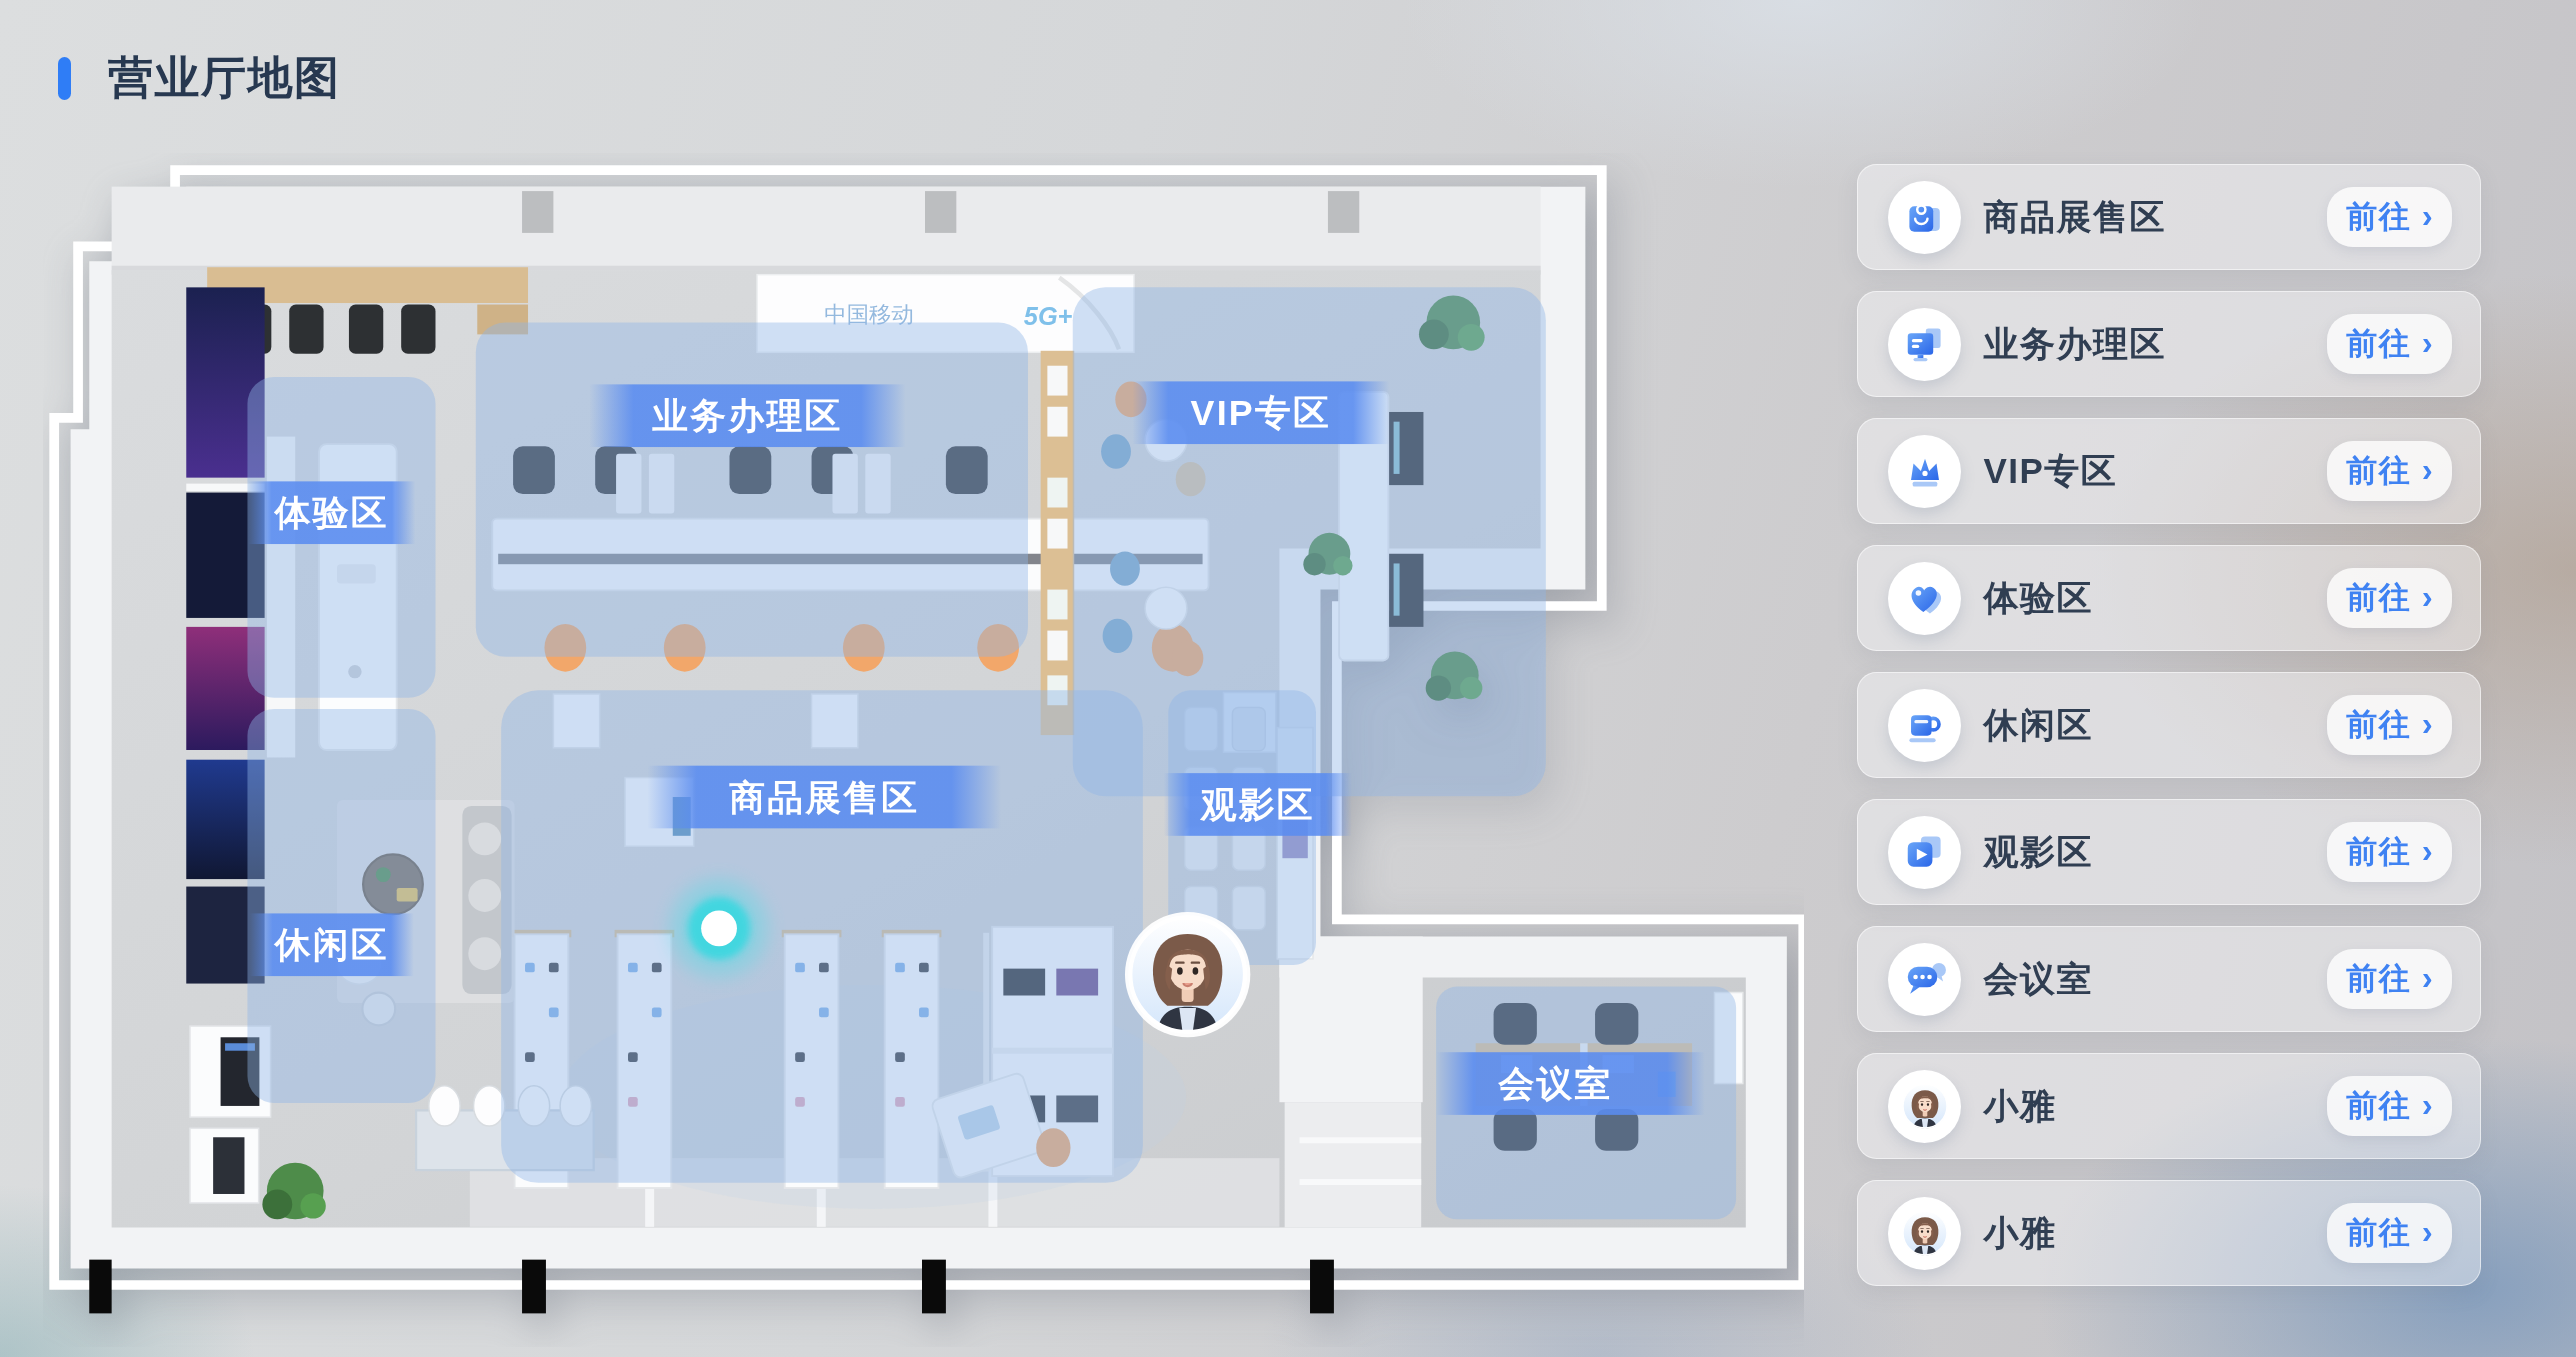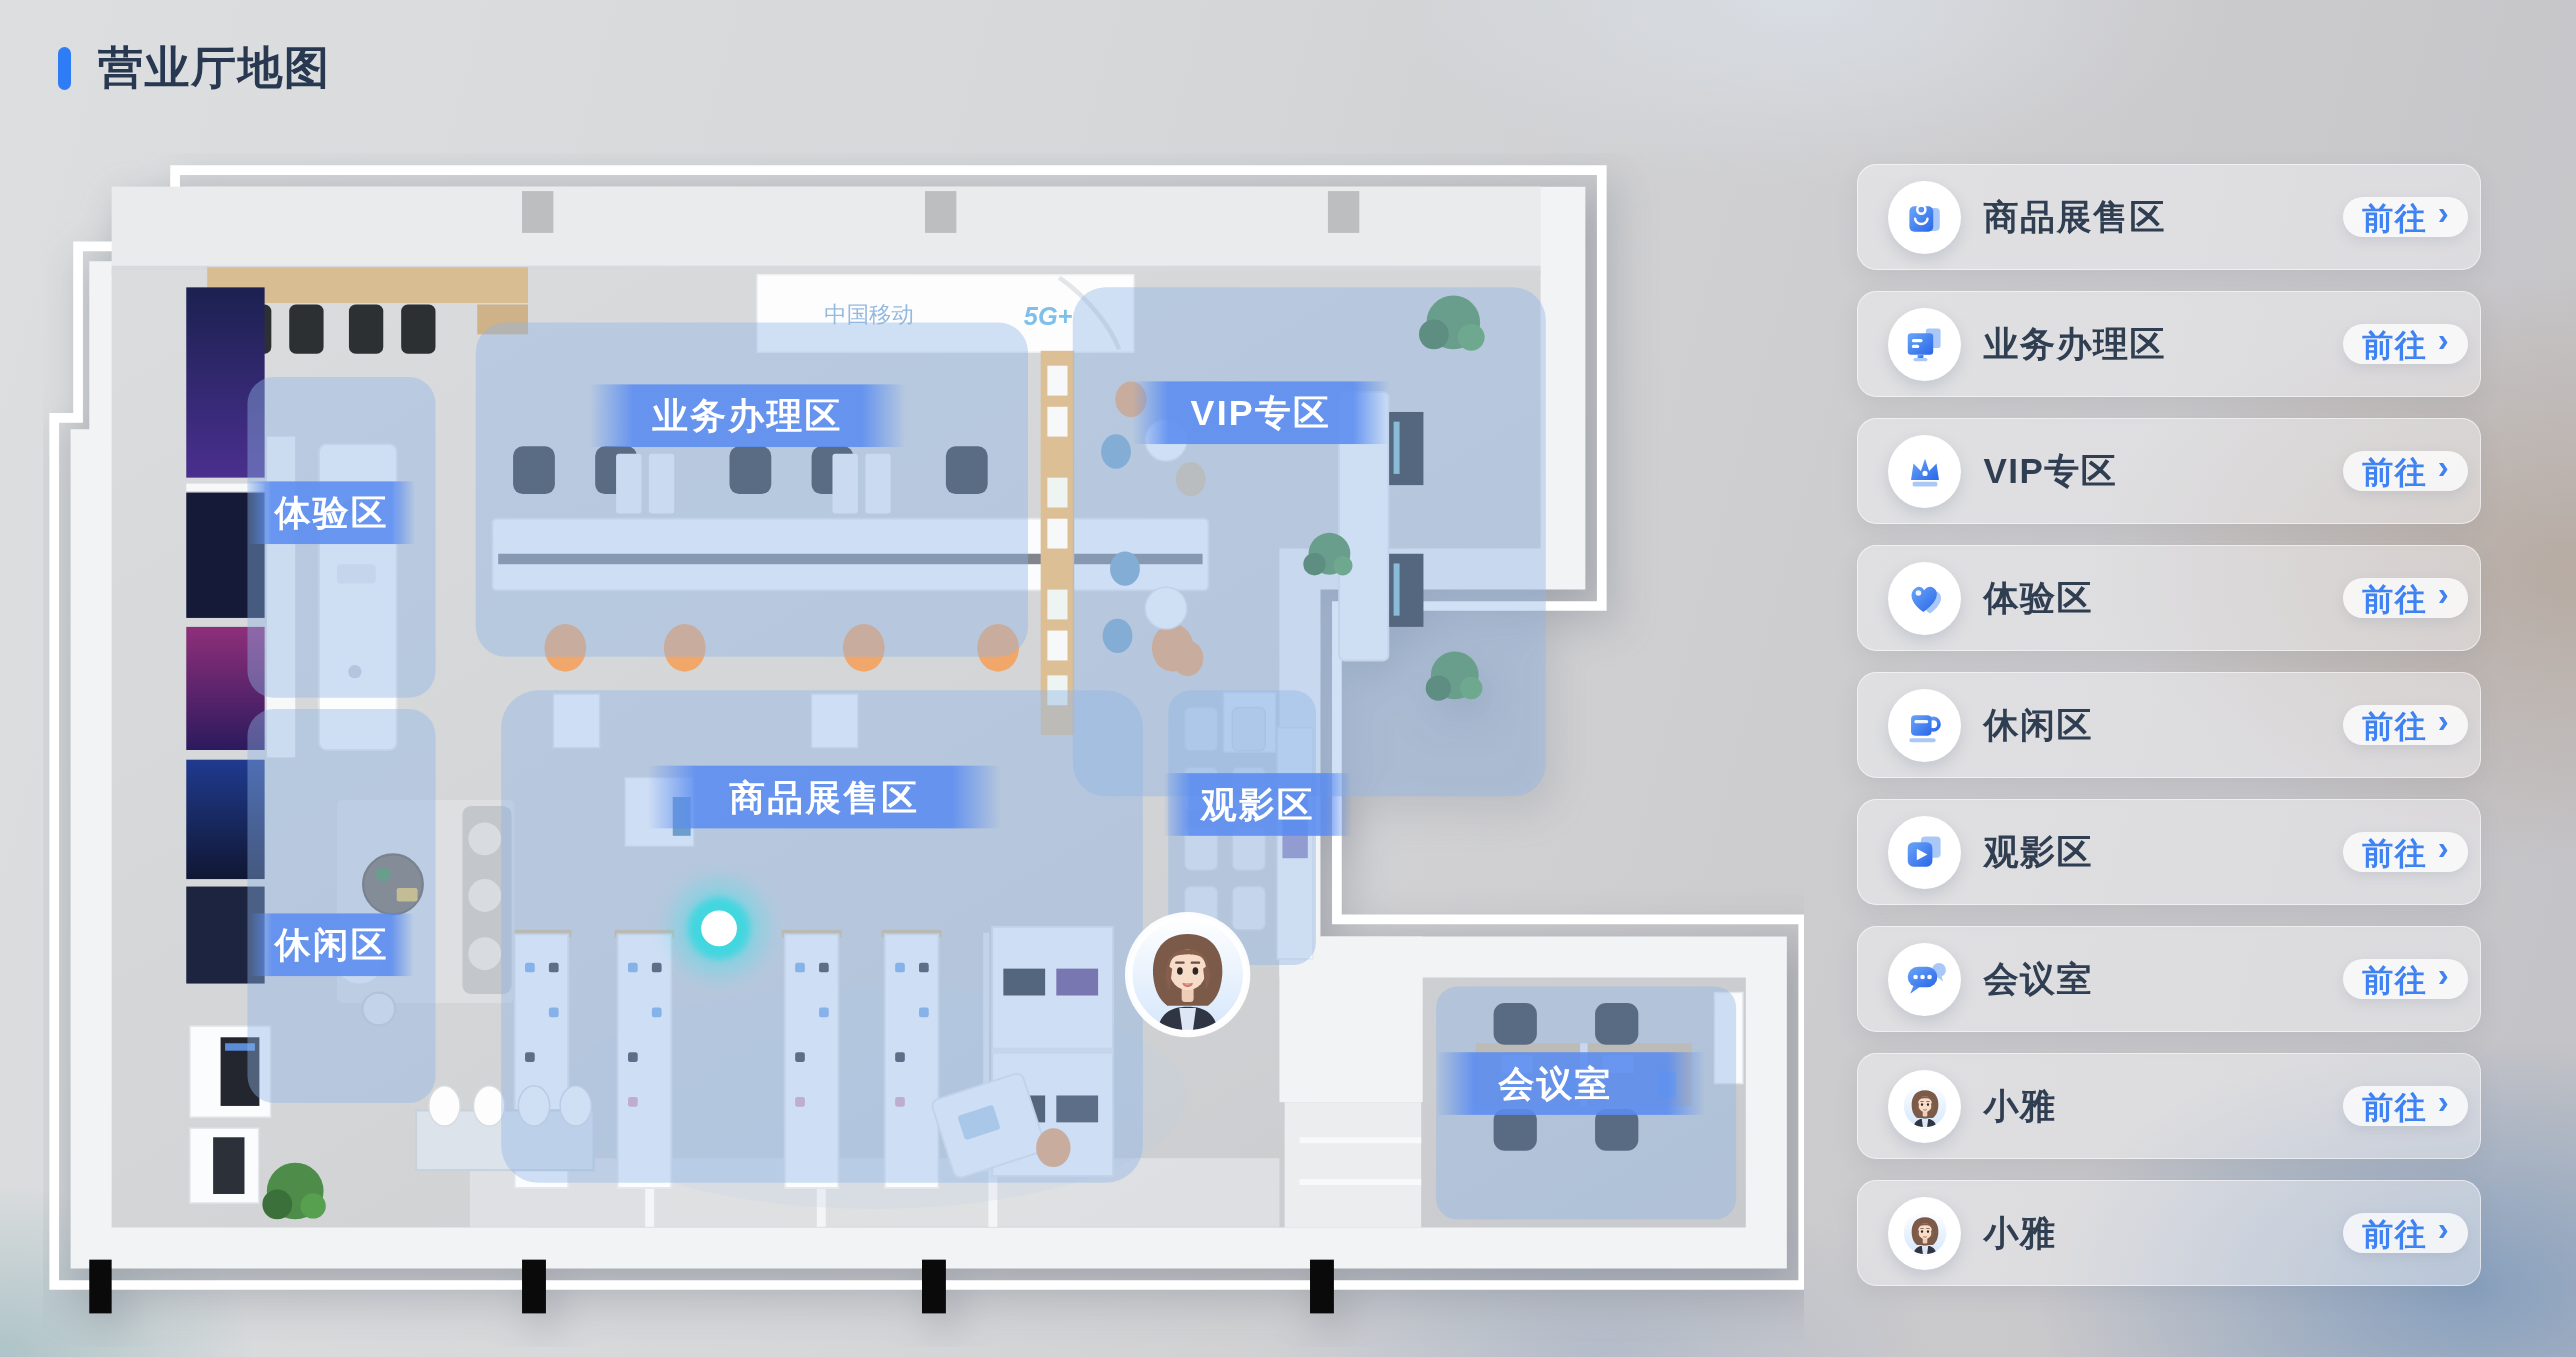--- a/index.html
+++ b/index.html
@@ -9,21 +9,21 @@
     background:
       radial-gradient(672px 388px at 96% 95%, rgba(98,138,184,.62), rgba(98,138,184,0) 65%),
       radial-gradient(567px 298px at 62% 100%, rgba(120,150,190,.30), transparent 60%),
       radial-gradient(784px 478px at 100% 42%, rgba(170,148,128,.52), transparent 62%),
       radial-gradient(463px 313px at 0% 100%, rgba(90,150,158,.35), transparent 55%),
       radial-gradient(672px 313px at 70% 0%, rgba(218,224,231,.85), transparent 60%),
       linear-gradient(105deg,#dcdedf 0%,#d5d7d9 40%,#cdccce 68%,#c3c2c6 100%);
   }
   .page-title-row{position:absolute;left:58px;top:30px;display:flex;align-items:center;gap:19.4px;}
   .title-accent{width:12.7px;height:43px;border-radius:6.7px;background:#2f7df6;}
-  .page-title{margin:8px;font-size:45px;font-weight:700;color:#273850;letter-spacing:1.5px;}
+  .page-title{margin:18px;font-size:45px;font-weight:700;color:#273850;letter-spacing:1.5px;}
 
   #map-svg{position:absolute;left:43px;top:153px;}
   .bldg{filter:drop-shadow(12px 20px 26px rgba(105,110,124,.45));}
   .zone-band-text{font-family:"Liberation Sans",sans-serif;font-size:48px;font-weight:600;fill:#ffffff;letter-spacing:3px;}
   .banner-text{font-family:"Liberation Sans",sans-serif;}
 
   #sidebar{position:absolute;left:1857px;top:164px;width:624px;}
   .card{
     position:relative;height:104px;margin-bottom:21px;border-radius:19.4px;
     background:rgba(250,251,253,.42);
@@ -33,24 +33,24 @@
   }
   .icon-wrap{
     width:73px;height:73px;border-radius:50%;background:#ffffff;margin-left:30px;
     display:flex;align-items:center;justify-content:center;
     box-shadow:0 6px 13.4px rgba(120,135,160,.25);
     flex:0 0 auto;
   }
   .card-icon{width:46px;height:46px;display:block;}
   .card-label{margin-left:22.4px;font-size:35px;font-weight:600;color:#303e52;letter-spacing:1.5px;}
   .go-btn{
-    position:absolute;right:12px;top:50%;transform:translateY(-50%);
-    height:40px;min-width:125px;border:none;border-radius:26px;cursor:pointer;
+    position:absolute;right:28px;top:50%;transform:translateY(-50%);
+    height:60px;min-width:125px;border:none;border-radius:26px;cursor:pointer;
     background:rgba(255,255,255,.78);
-    display:flex;align-items:flex-start;justify-content:center;gap:10.4px;
+    display:flex;align-items:center;justify-content:center;gap:10.4px;
     box-shadow:0 4.5px 12px rgba(120,135,160,.18);
   }
   .go-text{font-size:31px;font-weight:600;color:#3f82f2;letter-spacing:1.5px;font-family:"Liberation Sans",sans-serif;}
   .go-chevron{font-size:33px;font-weight:700;color:#3f82f2;line-height:1;transform:translateY(-2.2px);}
   .hidden-defs{position:absolute;width:0;height:0;overflow:hidden;}
 </style>
 </head>
 <body>
 
 <svg class="hidden-defs" aria-hidden="true">

